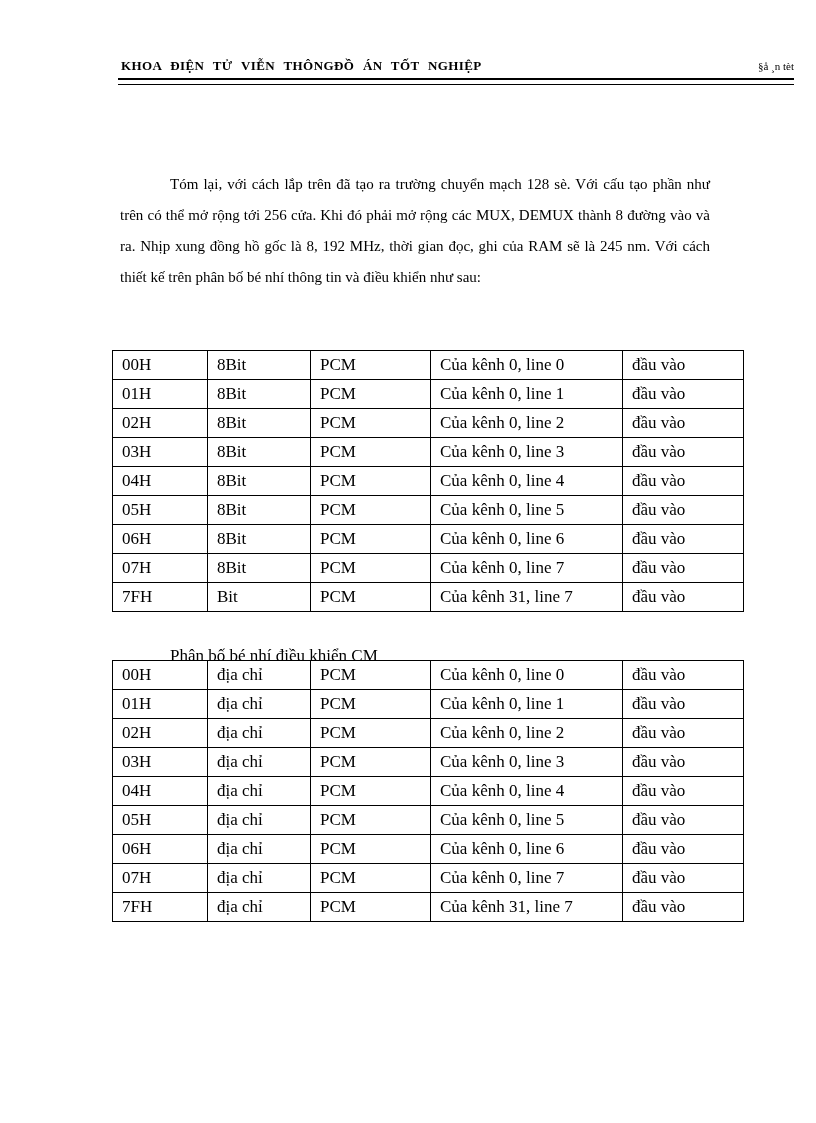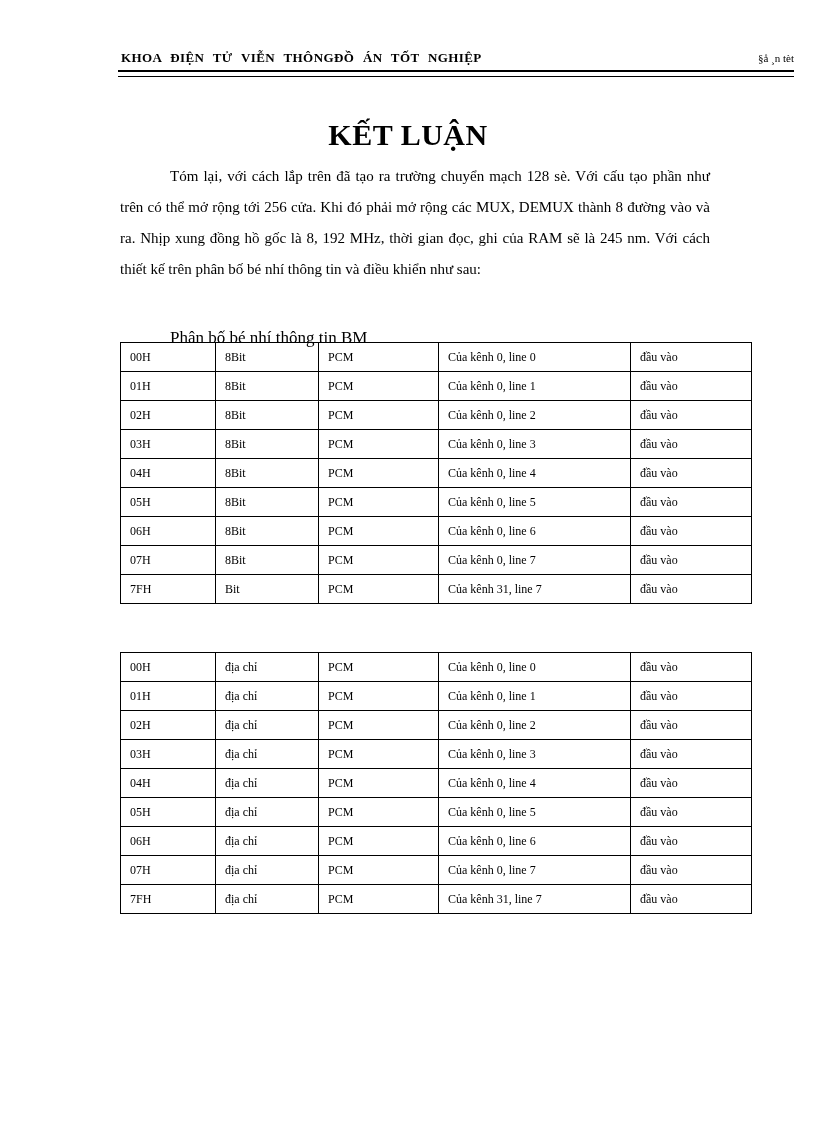--- a/index.html
+++ b/index.html
@@ -6,21 +6,21 @@
   body { background: #ffffff; }
 
   .page {
     position: relative;
     width: 816px;
     height: 1061px;
     background: #ffffff;
     font-family: "Liberation Serif", serif;
     color: #000000;
     overflow: hidden;
-    margin: 4px auto;
+    margin: 12px auto;
   }
 
   .header-left {
     position: absolute;
     top: 46px;
     left: 121px;
     font-size: 13px;
     font-weight: bold;
     word-spacing: 5px;
     letter-spacing: 0.4px;
@@ -74,25 +74,25 @@
   }
   .caption-cm {
     position: absolute;
     top: 617px;
     left: 170px;
     font-size: 17px;
   }
 
   table.data-table {
     position: absolute;
-    left: 120px;
+    left: 112px;
     border-collapse: collapse;
     table-layout: fixed;
     width: 631px;
-    font-size: 12px;
+    font-size: 17px;
   }
   table.table-bm { top: 338px; }
   table.table-cm { top: 648px; }
   .data-table td {
     border: 1px solid #000;
     height: 28px;
     padding: 0 9px;
     vertical-align: middle;
     overflow: hidden;
     white-space: nowrap;
@@ -135,25 +135,23 @@
 <body>
 
 <div class="page">
 
   <span class="header-left">KHOA ĐIỆN TỬ VIỄN THÔNGĐỒ ÁN TỐT NGHIỆP</span>
 
   <span class="header-right">§å ¸n tèt</span>
 
   <div class="header-rule"></div>
 
-  <h1 class="title">KẾT LUẬN</h1>
 
   <p class="para-intro">Tóm lại, với cách lắp trên đã tạo ra trường chuyển mạch 128 sè. Với cấu tạo phần như trên có thể mở rộng tới 256 cửa. Khi đó phải mở rộng các MUX, DEMUX thành 8 đường vào và ra. Nhịp xung đồng hồ gốc là 8, 192 MHz, thời gian đọc, ghi của RAM sẽ là 245 nm. Với cách thiết kế trên phân bố bé nhí thông tin và điều khiển như sau:</p>
 
-  <p class="caption-bm">Phân bố bé nhí thông tin BM</p>
 
   <table class="data-table table-bm">
     <colgroup>
       <col style="width:95px">
       <col style="width:103px">
       <col style="width:120px">
       <col style="width:192px">
       <col style="width:121px">
     </colgroup>
     <tbody>
@@ -216,20 +214,21 @@
         <tr>
           <td>7FH</td>
           <td>Bit</td>
           <td>PCM</td>
           <td>Của kênh 31, line 7</td>
           <td>đầu vào</td>
         </tr>
       </tbody>
   </table>
 
+  <p class="caption-cm">Phân bố bé nhí điều khiển CM</p>
 
   <table class="data-table table-cm">
     <colgroup>
       <col style="width:95px">
       <col style="width:103px">
       <col style="width:120px">
       <col style="width:192px">
       <col style="width:121px">
     </colgroup>
     <tbody>

